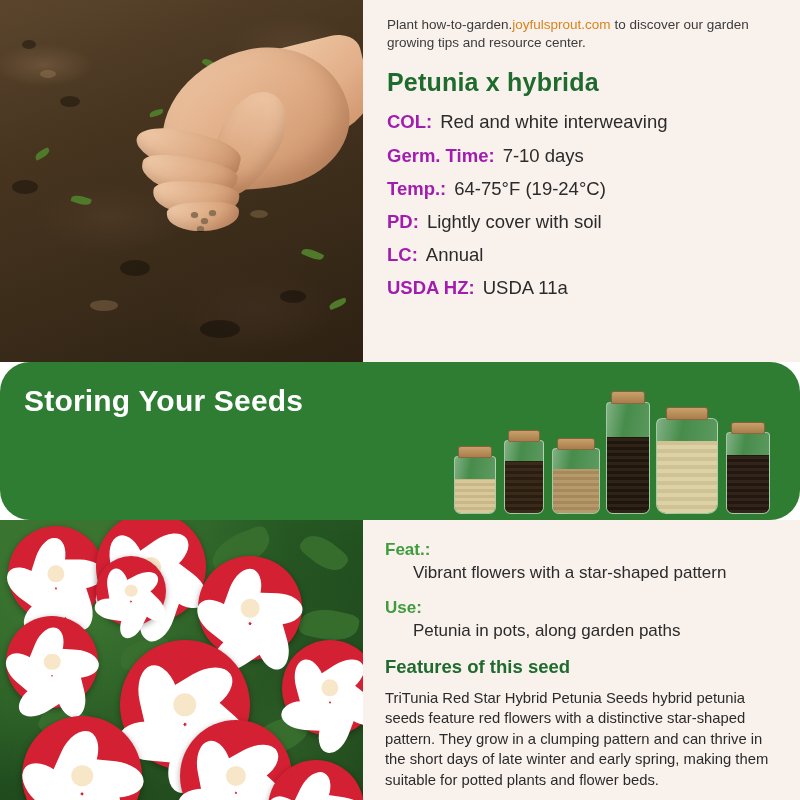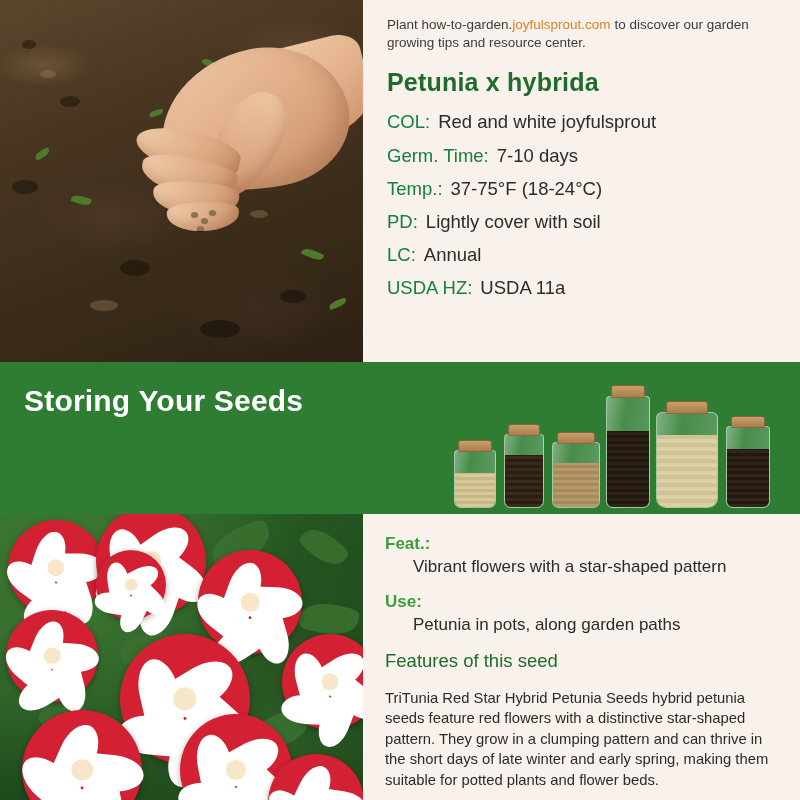--- a/index.html
+++ b/index.html
@@ -126,36 +126,37 @@
     letter-spacing: 0.2px;
   }
   .spec-row {
     display: flex;
     align-items: baseline;
     margin-bottom: 11px;
     font-size: 18.5px;
     line-height: 1.2;
   }
   .spec-label {
-    color: #15803d;
-    font-weight: normal;
+    color: #a21caf;
+    font-weight: bold;
     margin-right: 8px;
     white-space: nowrap;
   }
   .spec-value {
     color: #2b2b2b;
   }
 
   
   .storing {
     position: relative;
     height: 180px;
     background: #2e7d32;
     padding: 22px 24px 0 24px;
     overflow: hidden;
+    border-radius: 30px;
   }
   .storing-title {
     color: #ffffff;
     font-size: 30px;
     font-weight: bold;
     margin-bottom: 12px;
     letter-spacing: 0.2px;
   }
   .storing-body {
     color: #f2f7f1;
@@ -248,23 +249,23 @@
   }
   .binfo-value {
     color: #2b2b2b;
     font-size: 17px;
     margin-bottom: 14px;
     line-height: 1.3;
     margin-left: 28px;
   }
   .features-head {
     color: #1f6b2e;
-    font-weight: normal;
+    font-weight: bold;
     font-size: 18.5px;
-    margin-bottom: 16px;
+    margin-bottom: 10px;
   }
   .features-body {
     color: #2b2b2b;
     font-size: 14.8px;
     line-height: 1.38;
   }
 </style>
 </head>
 <body>
 
@@ -311,29 +312,29 @@
 
     <div class="top-info">
       <div class="visit-line">
         <span>Plant how-to-garden.</span><span class="brand">joyfulsprout.com</span><span> to discover our garden growing tips and resource center.</span>
       </div>
 
       <div class="species">Petunia x hybrida</div>
 
       <div class="spec-row">
         <span class="spec-label">COL:</span>
-        <span class="spec-value">Red and white joyfulsprout</span>
+        <span class="spec-value">Red and white interweaving</span>
       </div>
       <div class="spec-row">
         <span class="spec-label">Germ. Time:</span>
         <span class="spec-value">7-10 days</span>
       </div>
       <div class="spec-row">
         <span class="spec-label">Temp.:</span>
-        <span class="spec-value">37-75°F (18-24°C)</span>
+        <span class="spec-value">64-75°F (19-24°C)</span>
       </div>
       <div class="spec-row">
         <span class="spec-label">PD:</span>
         <span class="spec-value">Lightly cover with soil</span>
       </div>
       <div class="spec-row">
         <span class="spec-label">LC:</span>
         <span class="spec-value">Annual</span>
       </div>
       <div class="spec-row">

